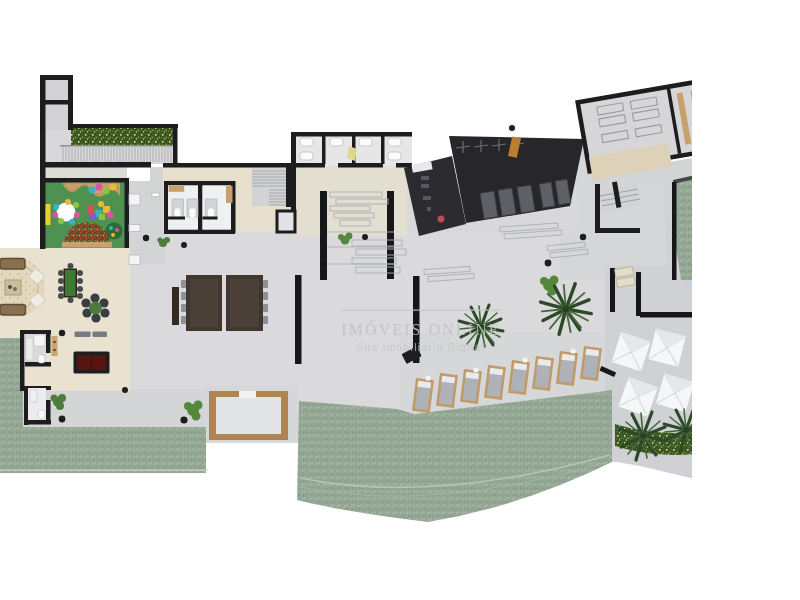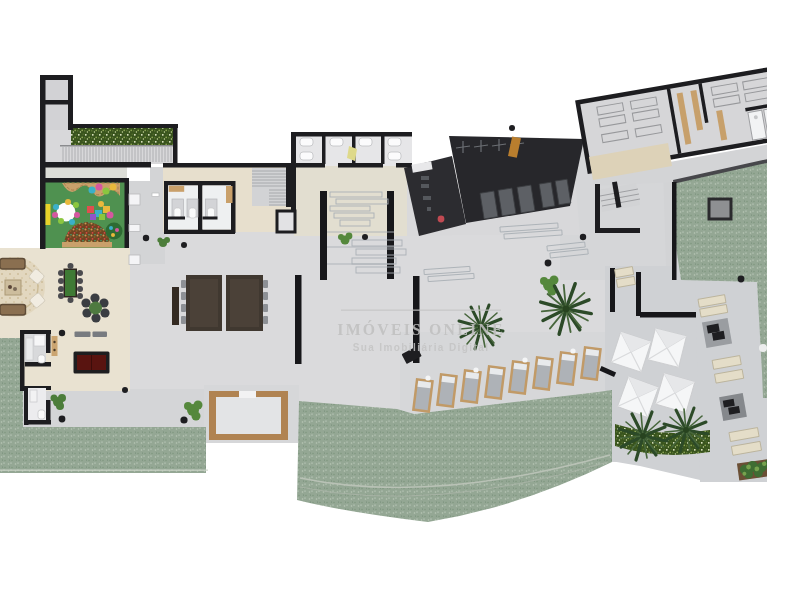--- a/index.html
+++ b/index.html
@@ -1,16 +1,16 @@
 <!DOCTYPE html>
 <html><head>
 <meta charset="utf-8">
 <style>
   html,body{margin:0;padding:0;background:#ffffff;font-family:"Liberation Sans",sans-serif;}
-  .wrap{width:767px;height:600px;position:relative;overflow:hidden;background:#7dd3fc;font-weight:bold;}
+  .wrap{width:692px;height:600px;position:relative;overflow:hidden;background:#7dd3fc;}
 </style>
 </head>
 <body>
 <div class="wrap">
 <svg width="800" height="600" viewBox="0 0 800 600">
 <defs>
   <pattern id="grass" width="7" height="7" patternUnits="userSpaceOnUse">
     <rect width="7" height="7" fill="#94a794"></rect>
     <circle cx="1.5" cy="2" r="0.8" fill="#b9c8b6"></circle>
     <circle cx="5" cy="5.5" r="0.7" fill="#7d947d"></circle>

